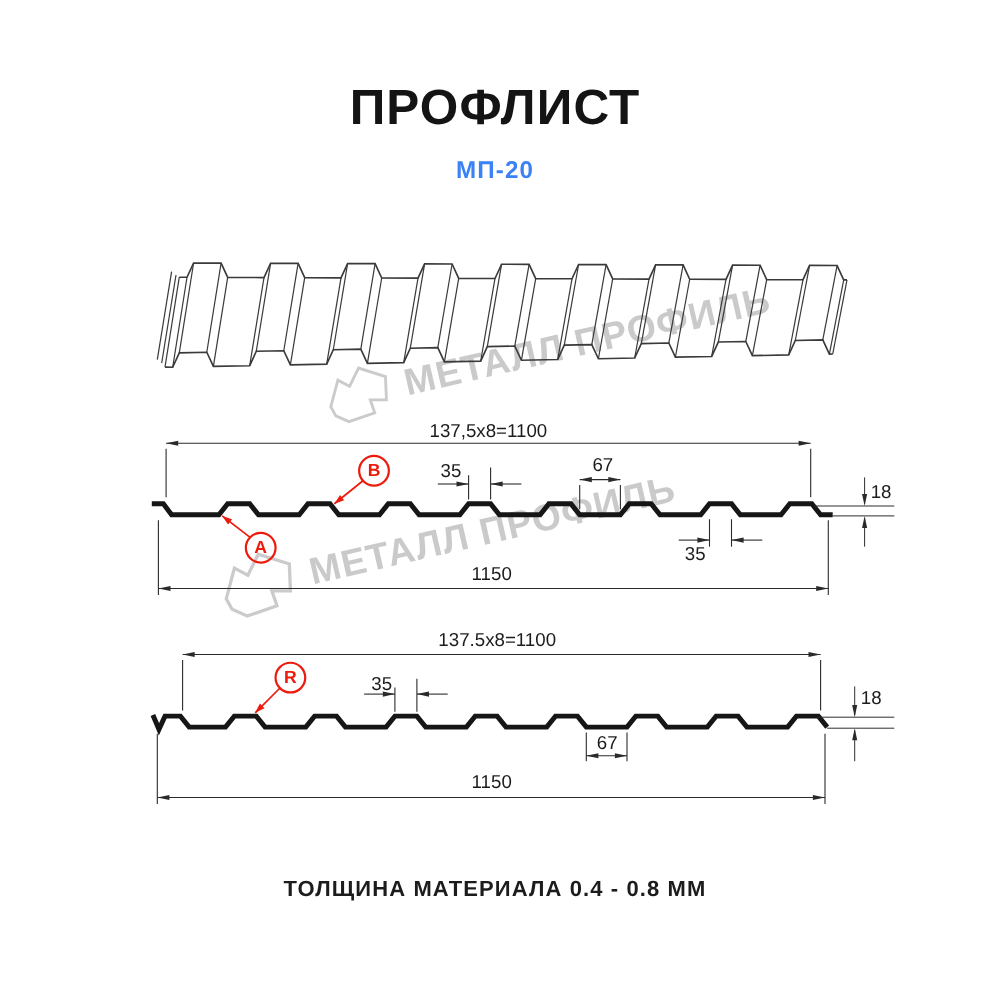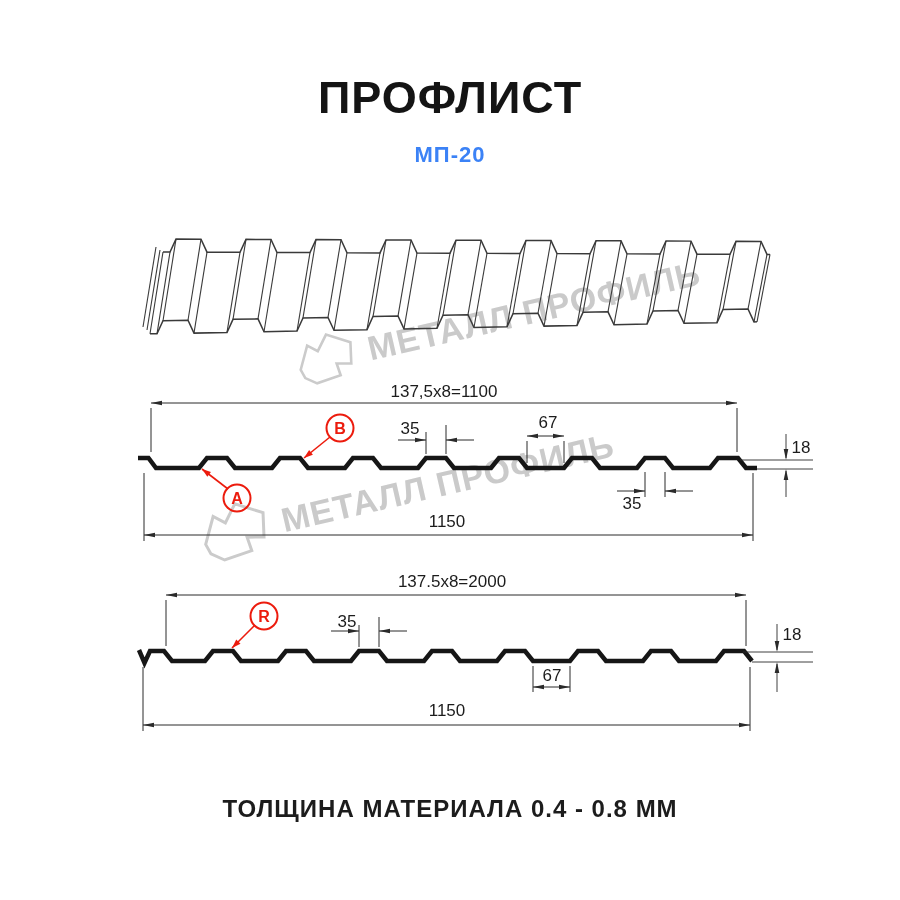--- a/index.html
+++ b/index.html
@@ -3,21 +3,21 @@
 <meta charset="utf-8">
 <style>
   html,body{margin:0;padding:0;background:#ffffff;}
   .canvas{position:relative;width:900px;height:900px;background:#ffffff;overflow:hidden;
           font-family:"Liberation Sans", sans-serif;}
   .title{position:absolute;left:450px;top:98px;transform:translate(-50%,-50%);
          font-size:45px;font-weight:800;letter-spacing:1px;color:#141414;white-space:nowrap;}
   .subtitle{position:absolute;left:450px;top:141px;transform:translate(-50%,-50%);
          font-size:22px;font-weight:600;letter-spacing:1px;color:#3b82f6;white-space:nowrap;margin-top:14px;}
   .footer-note{position:absolute;left:450px;top:809px;transform:translate(-50%,-50%);
-         font-size:24px;font-weight:700;letter-spacing:1px;color:#1c1c1c;white-space:nowrap;}
+         font-size:20px;font-weight:700;letter-spacing:1px;color:#1c1c1c;white-space:nowrap;}
   .dim{position:absolute;transform:translate(-50%,-50%);font-size:17px;color:#1c1c1c;white-space:nowrap;}
   .marker{position:absolute;width:25px;height:25px;border:2.5px solid #ec1b0d;border-radius:50%;
           color:#ec1b0d;font-size:16px;font-weight:700;display:flex;align-items:center;justify-content:center;
           transform:translate(-50%,-50%);line-height:1;}
   .wm{position:absolute;display:flex;align-items:center;gap:10px;color:#cacaca;
       font-weight:700;font-size:34px;letter-spacing:1px;white-space:nowrap;
       transform-origin:left center;transform:rotate(-13deg);z-index:1;}
   .wm svg{flex:0 0 auto;}
   #linework{position:absolute;left:0;top:0;z-index:2;}
   .label-layer{position:absolute;left:0;top:0;width:900px;height:742px;z-index:3;}
@@ -165,21 +165,21 @@
 
     <div class="dim" style="left:444px;top:392px;">137,5x8=1100</div>
     <div class="dim" style="left:410px;top:429px;">35</div>
     <div class="dim" style="left:548px;top:423px;">67</div>
     <div class="dim" style="left:632px;top:504px;">35</div>
     <div class="dim" style="left:801px;top:448px;">18</div>
     <div class="dim" style="left:447px;top:522px;">1150</div>
     <div class="marker" style="left:340px;top:428px;">B</div>
     <div class="marker" style="left:237px;top:498px;">A</div>
 
-    <div class="dim" style="left:452px;top:582px;">137.5x8=2000</div>
+    <div class="dim" style="left:452px;top:582px;">137.5x8=1100</div>
     <div class="dim" style="left:347px;top:622px;">35</div>
     <div class="dim" style="left:552px;top:676px;">67</div>
     <div class="dim" style="left:792px;top:635px;">18</div>
     <div class="dim" style="left:447px;top:711px;">1150</div>
     <div class="marker" style="left:264px;top:616px;">R</div>
 
     <div class="footer-note">ТОЛЩИНА МАТЕРИАЛА 0.4 - 0.8 ММ</div>
   </div>
 </div>
 

